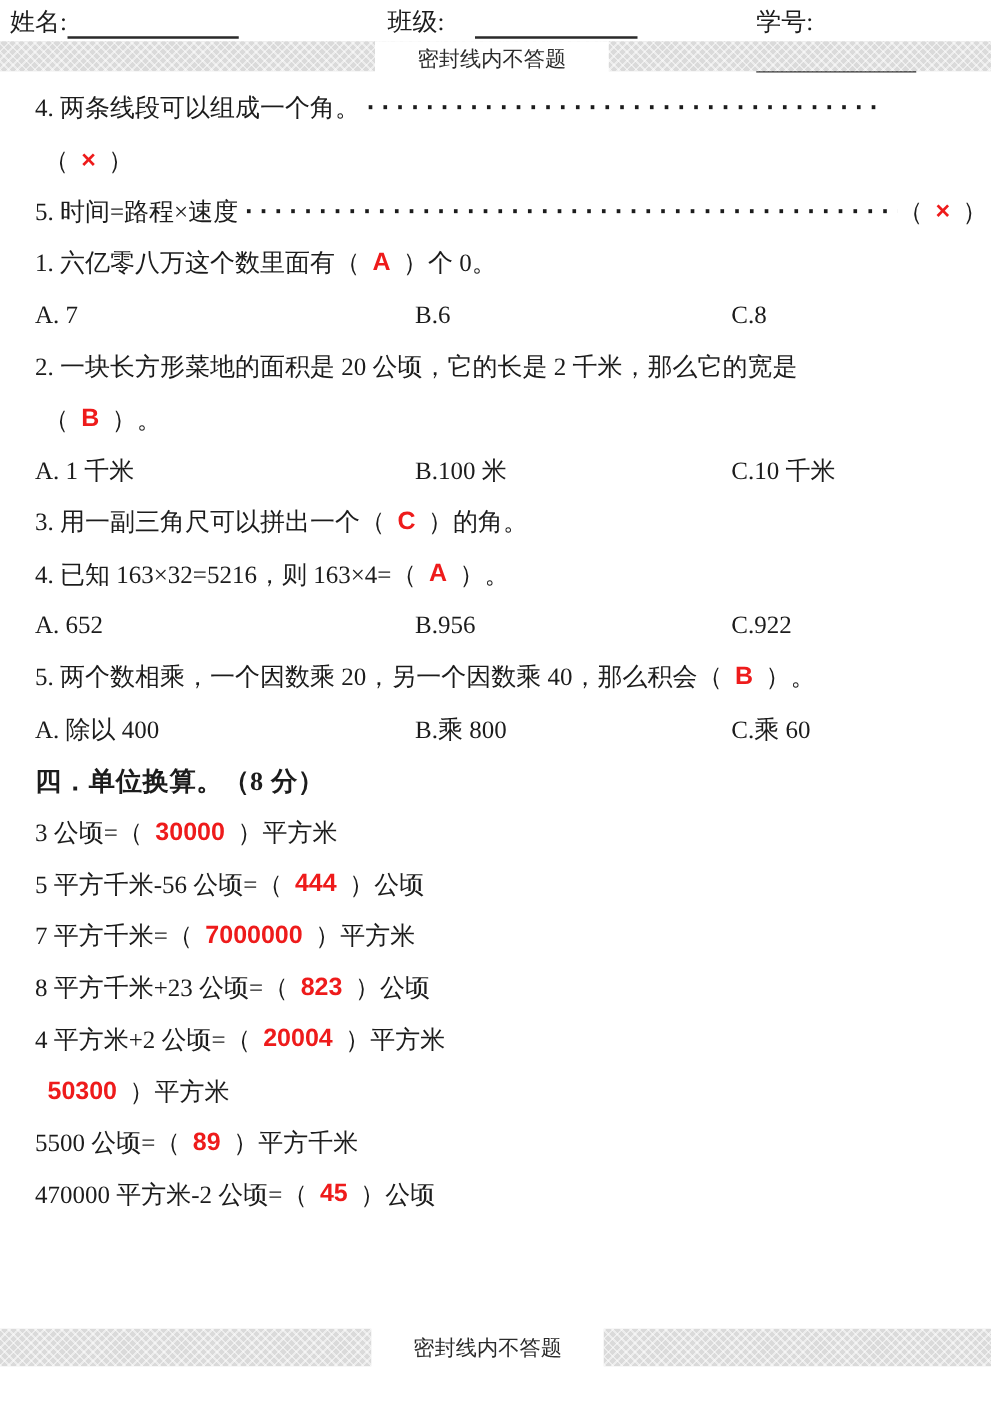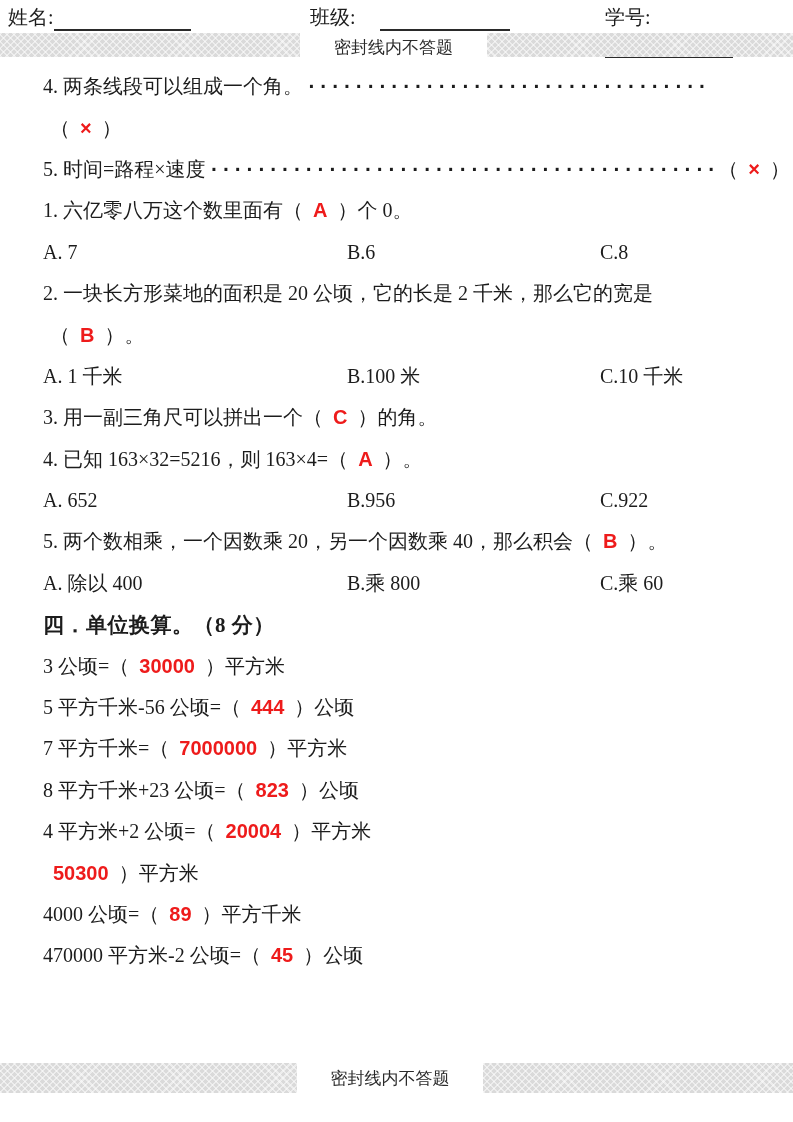--- a/index.html
+++ b/index.html
@@ -28,21 +28,21 @@
     display:flex; align-items:center; justify-content:center; font-size:17px; color:#2b2b2b;
   }
   .band-bl { position:absolute; left:0;  top:1063px; width:297px; height:30px; }
   .band-br { position:absolute; left:483px; top:1063px; width:310px; height:30px; }
   .seal-box-bottom {
     position:absolute; left:297px; top:1063px; width:186px; height:30px;
     display:flex; align-items:center; justify-content:center; font-size:17px; color:#2b2b2b;
   }
   
   .content { position:absolute; left:28px; top:66px; width:762px; }
-  .row { height:41.4px; display:flex; align-items:center;margin-left:15px; }
+  .row { height:41.4px; display:flex; align-items:center; }
   .row span { white-space:pre; }
   .heading { font-weight:bold; font-size:21px; letter-spacing:0.5px; }
   .ans {
     color:var(--ans-red);
     font-family:"Liberation Sans","DejaVu Sans",sans-serif;
     font-weight:bold; padding:0 10px;
   }
   .leader {
     flex:1 1 auto; overflow:hidden; white-space:nowrap;
     font-weight:bold; letter-spacing:1px; padding:0 3px;
@@ -178,21 +178,21 @@
     <div class="row">
       <span>4 平方米+2 公顷=（</span>
       <span class="ans">20004</span>
       <span>）平方米</span>
     </div>
     <div class="row">
       <span class="ans">50300</span>
       <span>）平方米</span>
     </div>
     <div class="row">
-      <span>4000 公顷=（</span>
+      <span>5500 公顷=（</span>
       <span class="ans">89</span>
       <span>）平方千米</span>
     </div>
     <div class="row">
       <span>470000 平方米-2 公顷=（</span>
       <span class="ans">45</span>
       <span>）公顷</span>
     </div>
 
   </div>

